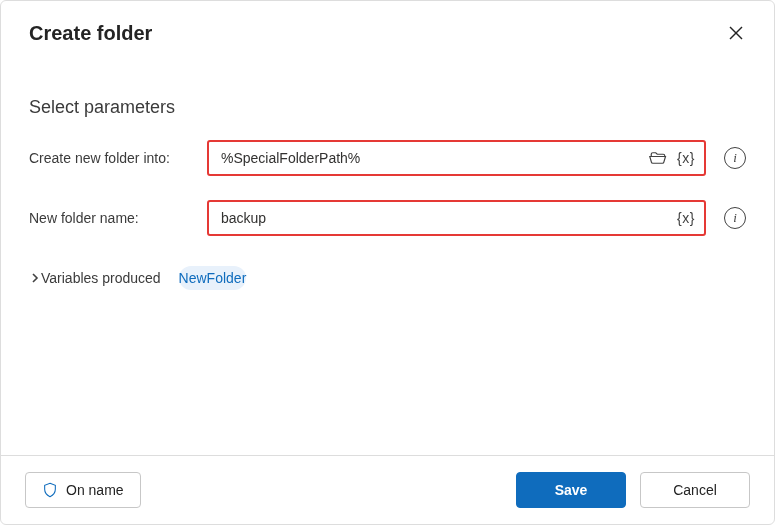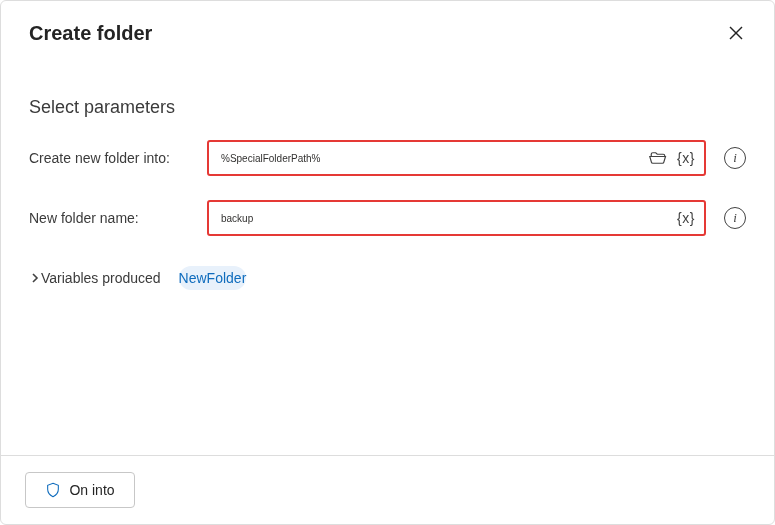--- a/index.html
+++ b/index.html
@@ -88,21 +88,21 @@
     background: #fff;
     display: flex;
     align-items: center;
     padding: 0 6px 0 10px;
   }
   .field-input-wrap input {
     flex: 1;
     border: none;
     outline: none;
     font-family: inherit;
-    font-size: 10px;
+    font-size: 14px;
     color: #323130;
     background: transparent;
   }
   .field-icon {
     width: 24px; height: 24px;
     display: flex; align-items: center; justify-content: center;
     color: #424242;
     cursor: pointer;
     margin-left: 4px;
   }
@@ -239,17 +239,25 @@
       <span class="variables-label">Variables produced</span>
       <span class="variable-chip">NewFolder</span>
     </div>
   </div>
 
   <div class="footer">
     <button class="btn btn-outline">
       <svg width="16" height="16" viewBox="0 0 24 24" fill="none" stroke="#0f6cbd" stroke-width="1.6">
         <path d="M12 2l8 3v6c0 5-3.5 9-8 11-4.5-2-8-6-8-11V5l8-3z"></path>
       </svg>
-      <span>On into</span>
+      <span>On name</span>
     </button>
+    <div class="footer-right">
+      <button class="btn btn-primary">
+        <span>Save</span>
+      </button>
+      <button class="btn btn-outline">
+        <span>Cancel</span>
+      </button>
+    </div>
   </div>
 
 </div>
 
 </body></html>

